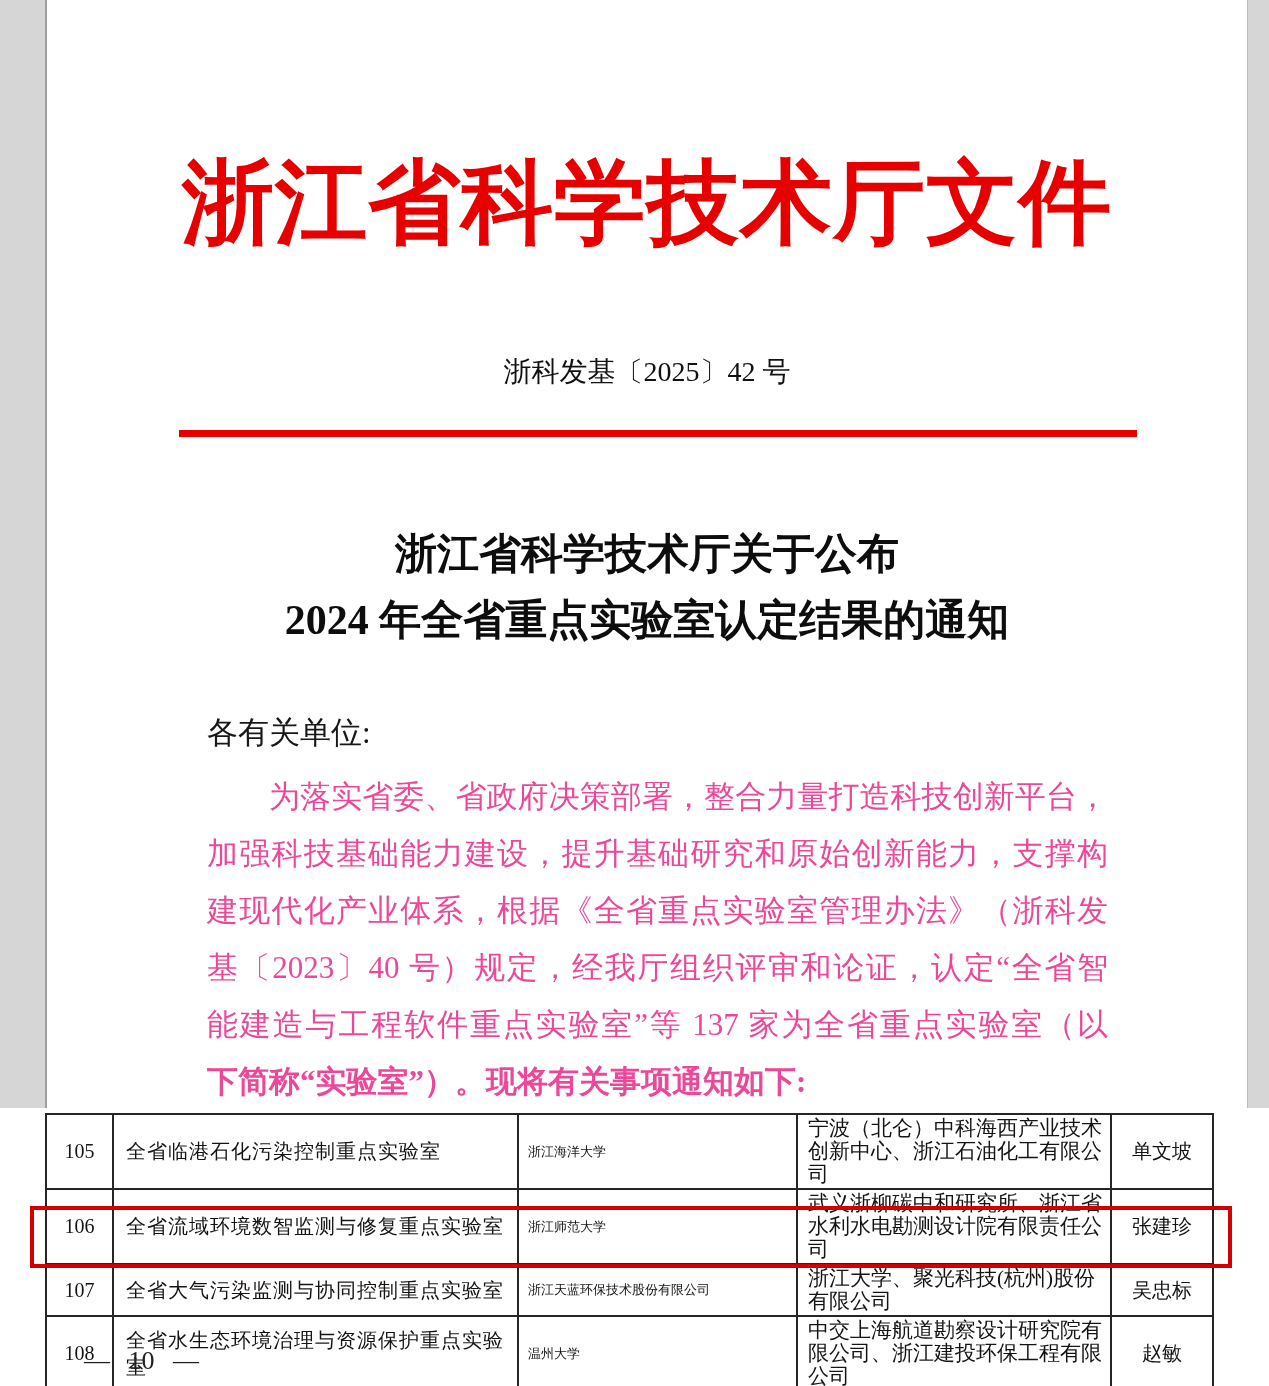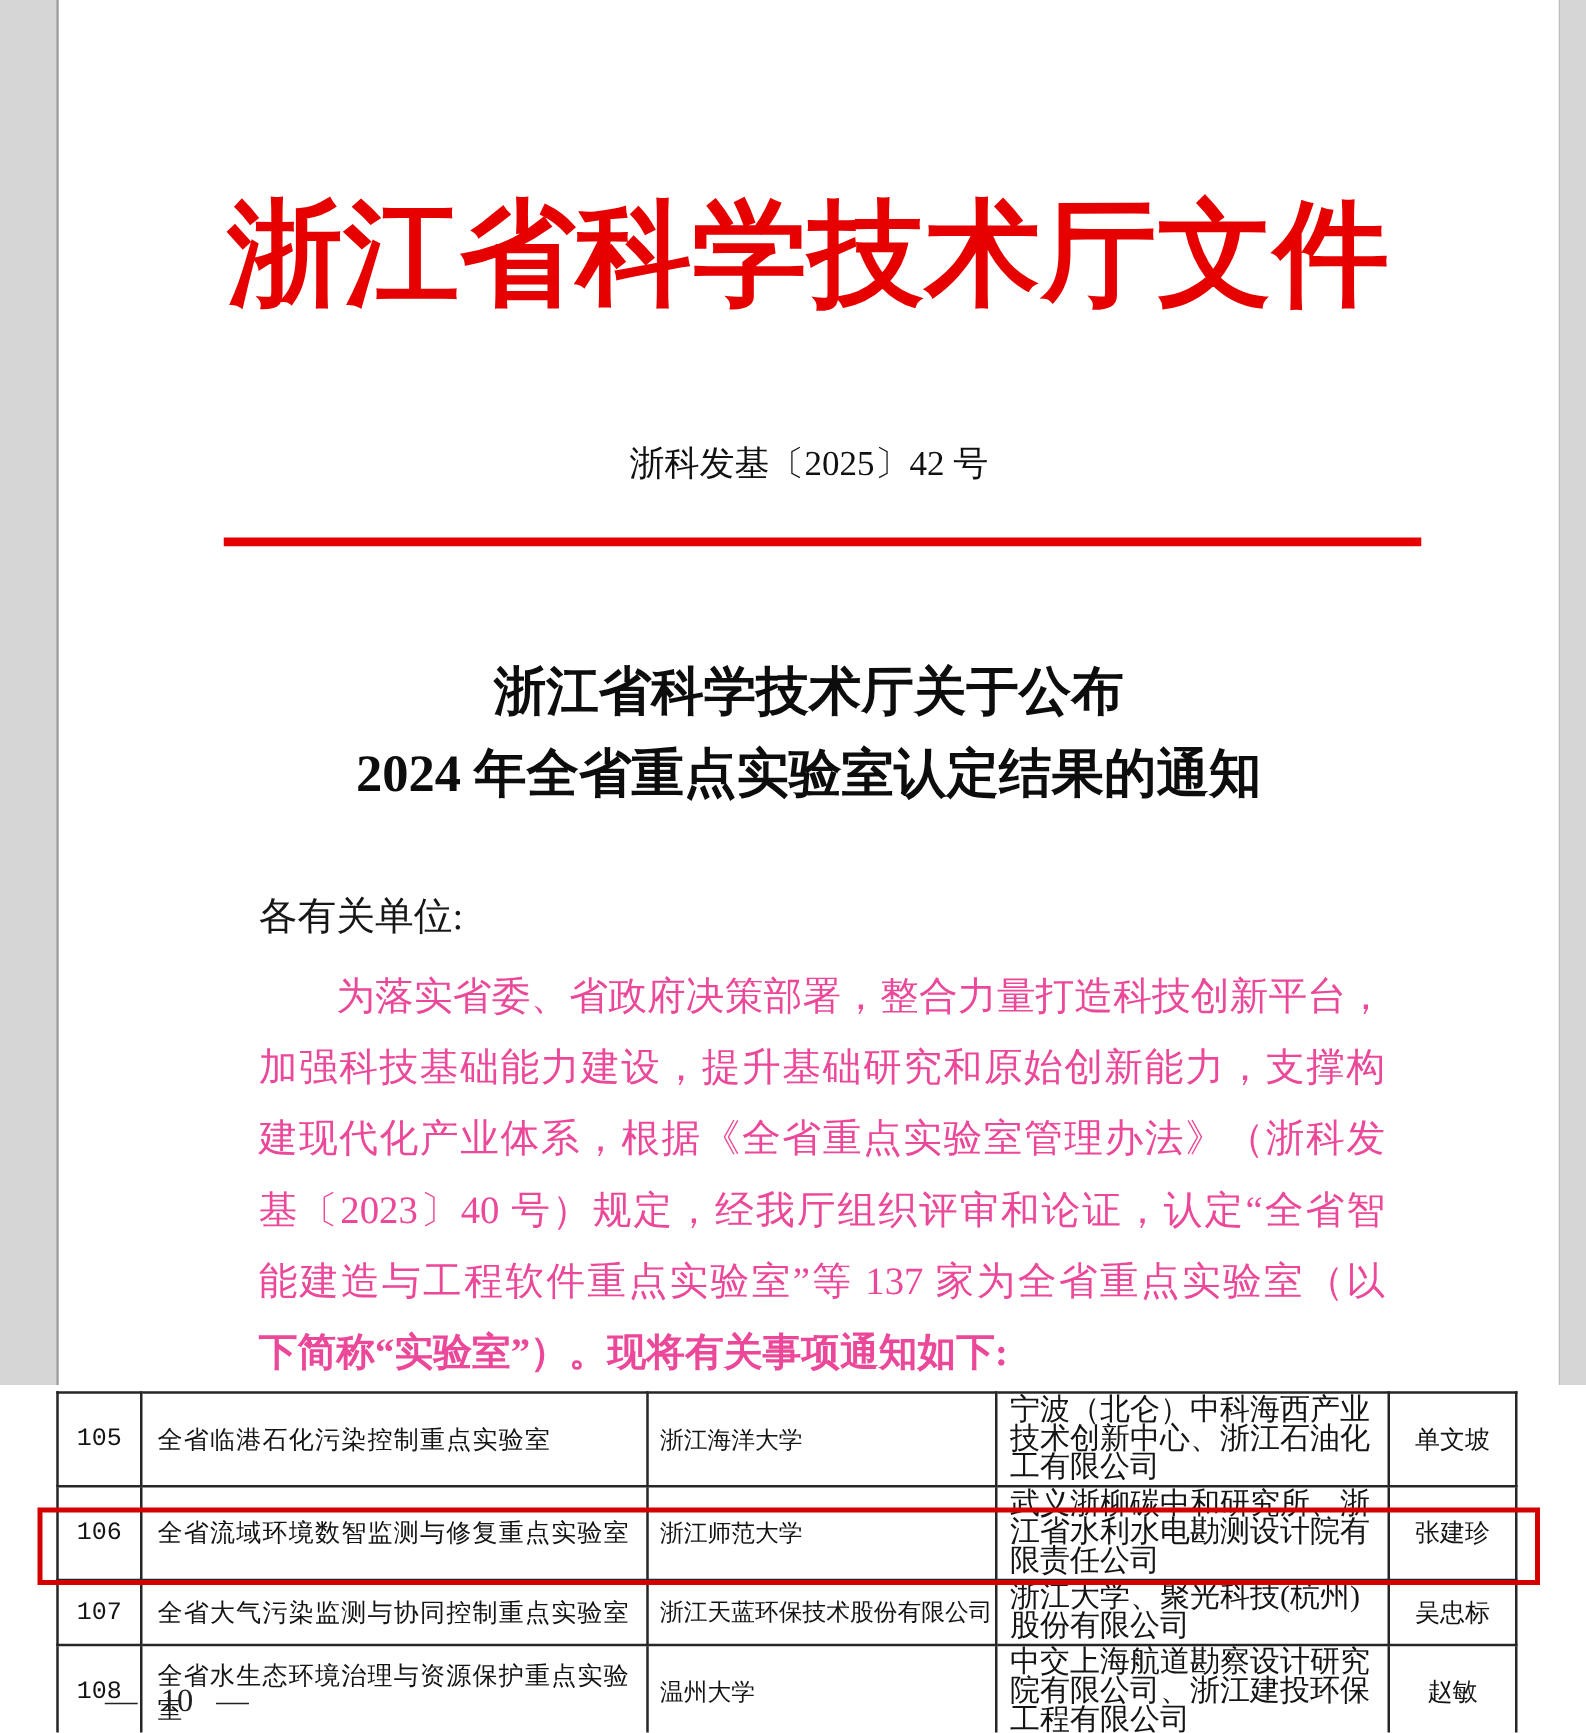--- a/index.html
+++ b/index.html
@@ -33,24 +33,24 @@
   .salutation{position:absolute;left:160px;top:708px;font-size:31px;line-height:50px;text-align:right;}
   .body-line{position:absolute;left:160px;width:901px;font-size:31px;line-height:57px;
     text-align:justify;text-align-last:justify;color:#ec4899;}
   .body-line.indent{padding-left:62px;}
   .body-line.last{text-align-last:left;font-weight:bold;}
 
   
   .lab-table{position:absolute;left:45px;top:1113px;width:1167px;border-collapse:collapse;table-layout:fixed;}
   .lab-table td{border:2px solid var(--border-dark);height:50px;vertical-align:middle;
     color:#141414;overflow:hidden;}
-  td.c-no{text-align:center;font-size:20px;font-family:Liberation Mono, monospace;}
+  td.c-no{text-align:center;font-size:20px;}
   td.c-lab{font-size:20px;padding-left:12px;letter-spacing:1px;}
-  td.c-inst{font-size:19px;padding-left:9px;}
-  td.c-part{font-size:24px;line-height:23px;padding:2px 8px 2px 10px;margin-top:35px;}
+  td.c-inst{font-size:13px;padding-left:9px;}
+  td.c-part{font-size:21px;line-height:23px;padding:2px 8px 2px 10px;margin-top:35px;}
   td.c-dir{text-align:center;font-size:20px;}
 
   .highlight-box{position:absolute;left:30px;top:1206px;width:1202px;height:62px;
     border:4px solid var(--highlight-red);pointer-events:none;z-index:5;}
 
   .page-number{position:absolute;left:84px;top:1344px;font-size:26px;line-height:34px;
     word-spacing:12px;color:#222;}
 </style>
 </head>
 <body>

